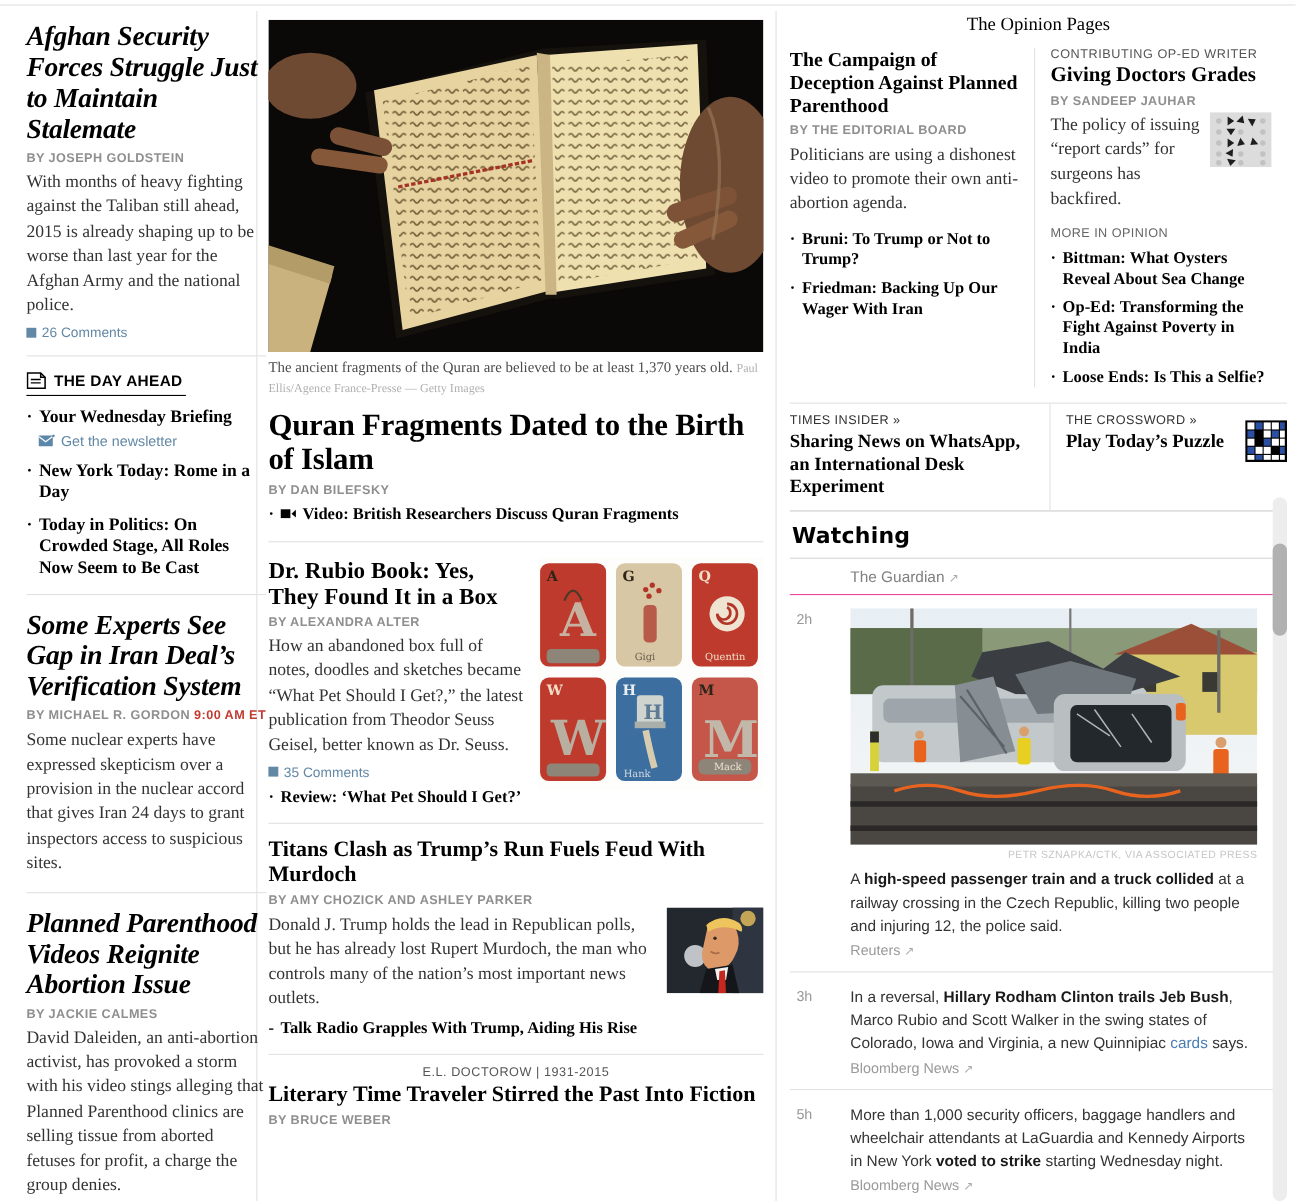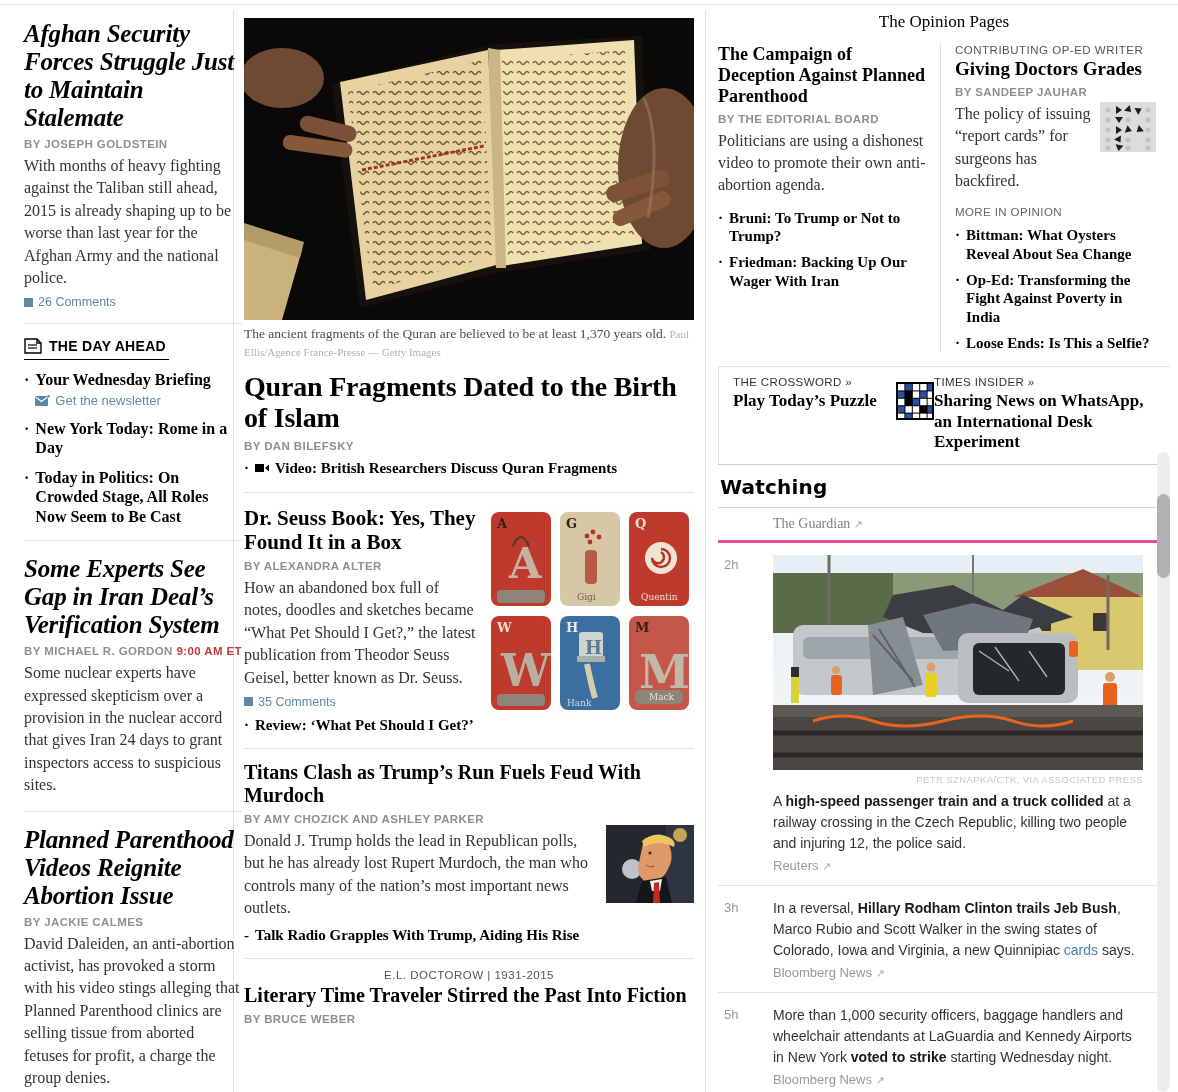--- a/index.html
+++ b/index.html
@@ -60,22 +60,22 @@
   .promo-row { display:flex; border-top:1px solid #e2e2e2; border-bottom:1px solid #ccc; margin-top:14px; }
   .promo-cell { padding:9px 0 12px 0; }
   .promo-l { width:236px; padding-right:12px; }
   .promo-r { flex:1; border-left:1px solid #e2e2e2; padding-left:14px; display:flex; }
   .promo-kicker { font-size:11.5px; color:#333; letter-spacing:.4px; }
   .promo-title { font-family:"Liberation Serif", serif; font-weight:bold; font-size:17px; line-height:1.2; color:#000; margin-top:3px; }
 
   
   .watching-title { font-family:"DejaVu Sans", sans-serif; font-weight:bold; font-size:20px; color:#000;
                     letter-spacing:.2px; padding:10px 0 8px 2px; }
-  .feed-src-row { border-top:1px solid #d6d6d6; border-bottom:3px solid #ec4899; padding:8px 14px 8px 55px;
-                  font-size:14px; color:#808080;font-family:Liberation Serif, serif; }
+  .feed-src-row { border-top:1px solid #d6d6d6; border-bottom:1px solid #ec4899; padding:8px 14px 8px 55px;
+                  font-size:14px; color:#808080; }
   .w-item { display:flex; padding:12px 0; border-bottom:1px solid #e2e2e2; }
   .w-item:last-child { border-bottom:0; }
   .w-time { width:55px; font-size:13px; color:#999; padding-left:6px; padding-top:2px; flex:none; }
   .w-body { width:370px; }
   .w-img { display:block; width:370px; height:215px; }
   .w-credit { font-size:9.5px; color:#c6c6c6; letter-spacing:.4px; text-align:right; margin-top:4px; }
   .w-text { font-size:14px; line-height:1.5; color:#333; margin-top:6px; }
   .w-text b { color:#1a1a1a; }
   .w-link { color:#4a7db2; }
   .w-source { font-size:13px; color:#999; margin-top:4px; }
@@ -246,21 +246,21 @@
         <path d="M98 158 q4 20 8 34" stroke="#d8ccb0" stroke-width="6" fill="none"></path>
         <text x="78" y="200" font-size="9" fill="#cfd8df">Hank</text>
 
         <rect x="140" y="110" width="60" height="94" rx="8" fill="#c4574a"></rect>
         <text x="146" y="126" font-size="13" font-weight="bold" fill="#2e2419">M</text>
         <text x="150" y="182" font-size="46" font-weight="bold" fill="#c2b8a9">M</text>
         <rect x="146" y="184" width="48" height="14" rx="5" fill="#8d8578"></rect>
         <text x="160" y="194" font-size="9" fill="#ece2d2">Mack</text>
       </svg>
       <div style="width:238px;">
-        <div class="hed story-hed">Dr. Seuss Book: Yes, They Found It in a Box</div>
+        <div class="hed story-hed">Dr. Rubio Book: Yes, They Found It in a Box</div>
         <div class="byline"><span>By ALEXANDRA ALTER</span></div>
         <div class="summary">How an abandoned box full of notes, doodles and sketches became “What Pet Should I Get?,” the latest publication from Theodor Seuss Geisel, better known as Dr. Seuss.</div>
         <div class="comments">
           <span class="comment-sq"></span>
           <span>35 Comments</span>
         </div>
         <div class="related">
           <span class="bullet">·</span><span>Review: ‘What Pet Should I Get?’</span>
         </div>
       </div>
@@ -369,20 +369,24 @@
             <span>Op-Ed: Transforming the Fight Against Poverty in India</span>
         </div>
         <div class="op-item">
           <span class="bullet">·</span>
             <span>Loose Ends: Is This a Selfie?</span>
         </div>
       </div>
     </div>
 
     <div class="promo-row">
+      <div class="promo-cell promo-l">
+        <div class="promo-kicker">TIMES INSIDER »</div>
+        <div class="promo-title">Sharing News on WhatsApp, an International Desk Experiment</div>
+      </div>
       <div class="promo-cell promo-r">
         <div style="flex:1;">
           <div class="promo-kicker">THE CROSSWORD »</div>
           <div class="promo-title">Play Today’s Puzzle</div>
         </div>
         <svg width="38" height="38" viewBox="0 0 38 38" style="margin-top:6px;">
           <rect width="38" height="38" fill="#000"></rect>
           <g>
             <rect x="2" y="2" width="6.4" height="6.4" fill="#fff"></rect>
               <rect x="9.4" y="2" width="6.4" height="6.4" fill="#2b50a1"></rect>
@@ -404,24 +408,20 @@
             <rect x="16.8" y="24.2" width="6.4" height="6.4" fill="#fff"></rect>
               <rect x="24.2" y="24.2" width="6.4" height="6.4" fill="#000"></rect>
               <rect x="31.6" y="24.2" width="4.4" height="6.4" fill="#2b50a1"></rect>
             <rect x="2" y="31.6" width="6.4" height="4.4" fill="#fff"></rect>
               <rect x="9.4" y="31.6" width="6.4" height="4.4" fill="#2b50a1"></rect>
             <rect x="16.8" y="31.6" width="6.4" height="4.4" fill="#fff"></rect>
               <rect x="24.2" y="31.6" width="6.4" height="4.4" fill="#fff"></rect>
               <rect x="31.6" y="31.6" width="4.4" height="4.4" fill="#fff"></rect>
           </g>
         </svg>
-      </div>
-      <div class="promo-cell promo-l">
-        <div class="promo-kicker">TIMES INSIDER »</div>
-        <div class="promo-title">Sharing News on WhatsApp, an International Desk Experiment</div>
       </div>
     </div>
 
     <div>
       <div class="watching-title">Watching</div>
       <div class="feed-src-row">
         <span>The Guardian</span> <span class="arrow">↗</span>
       </div>
 
       <div class="w-item">

